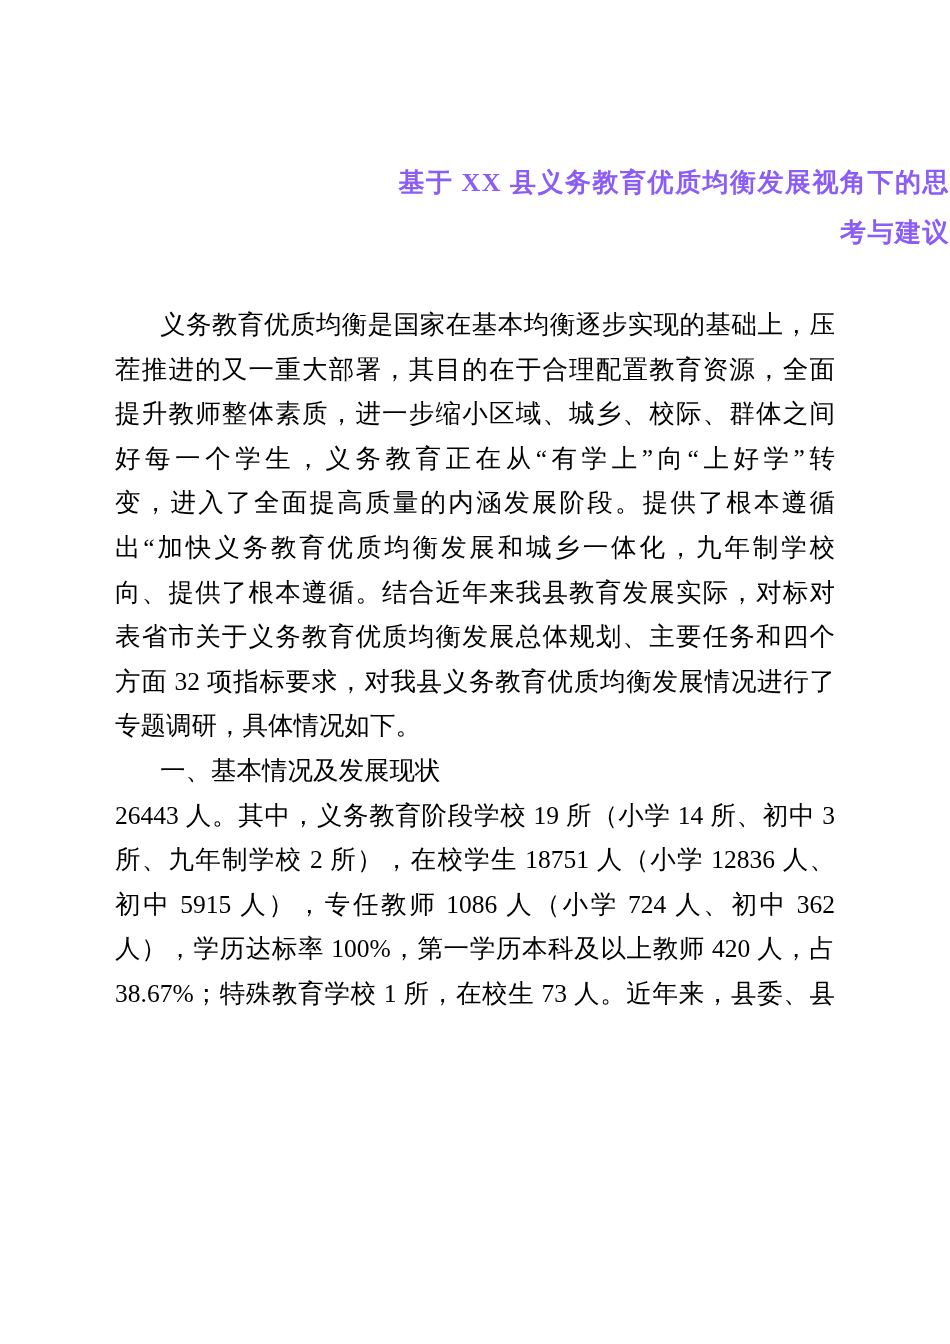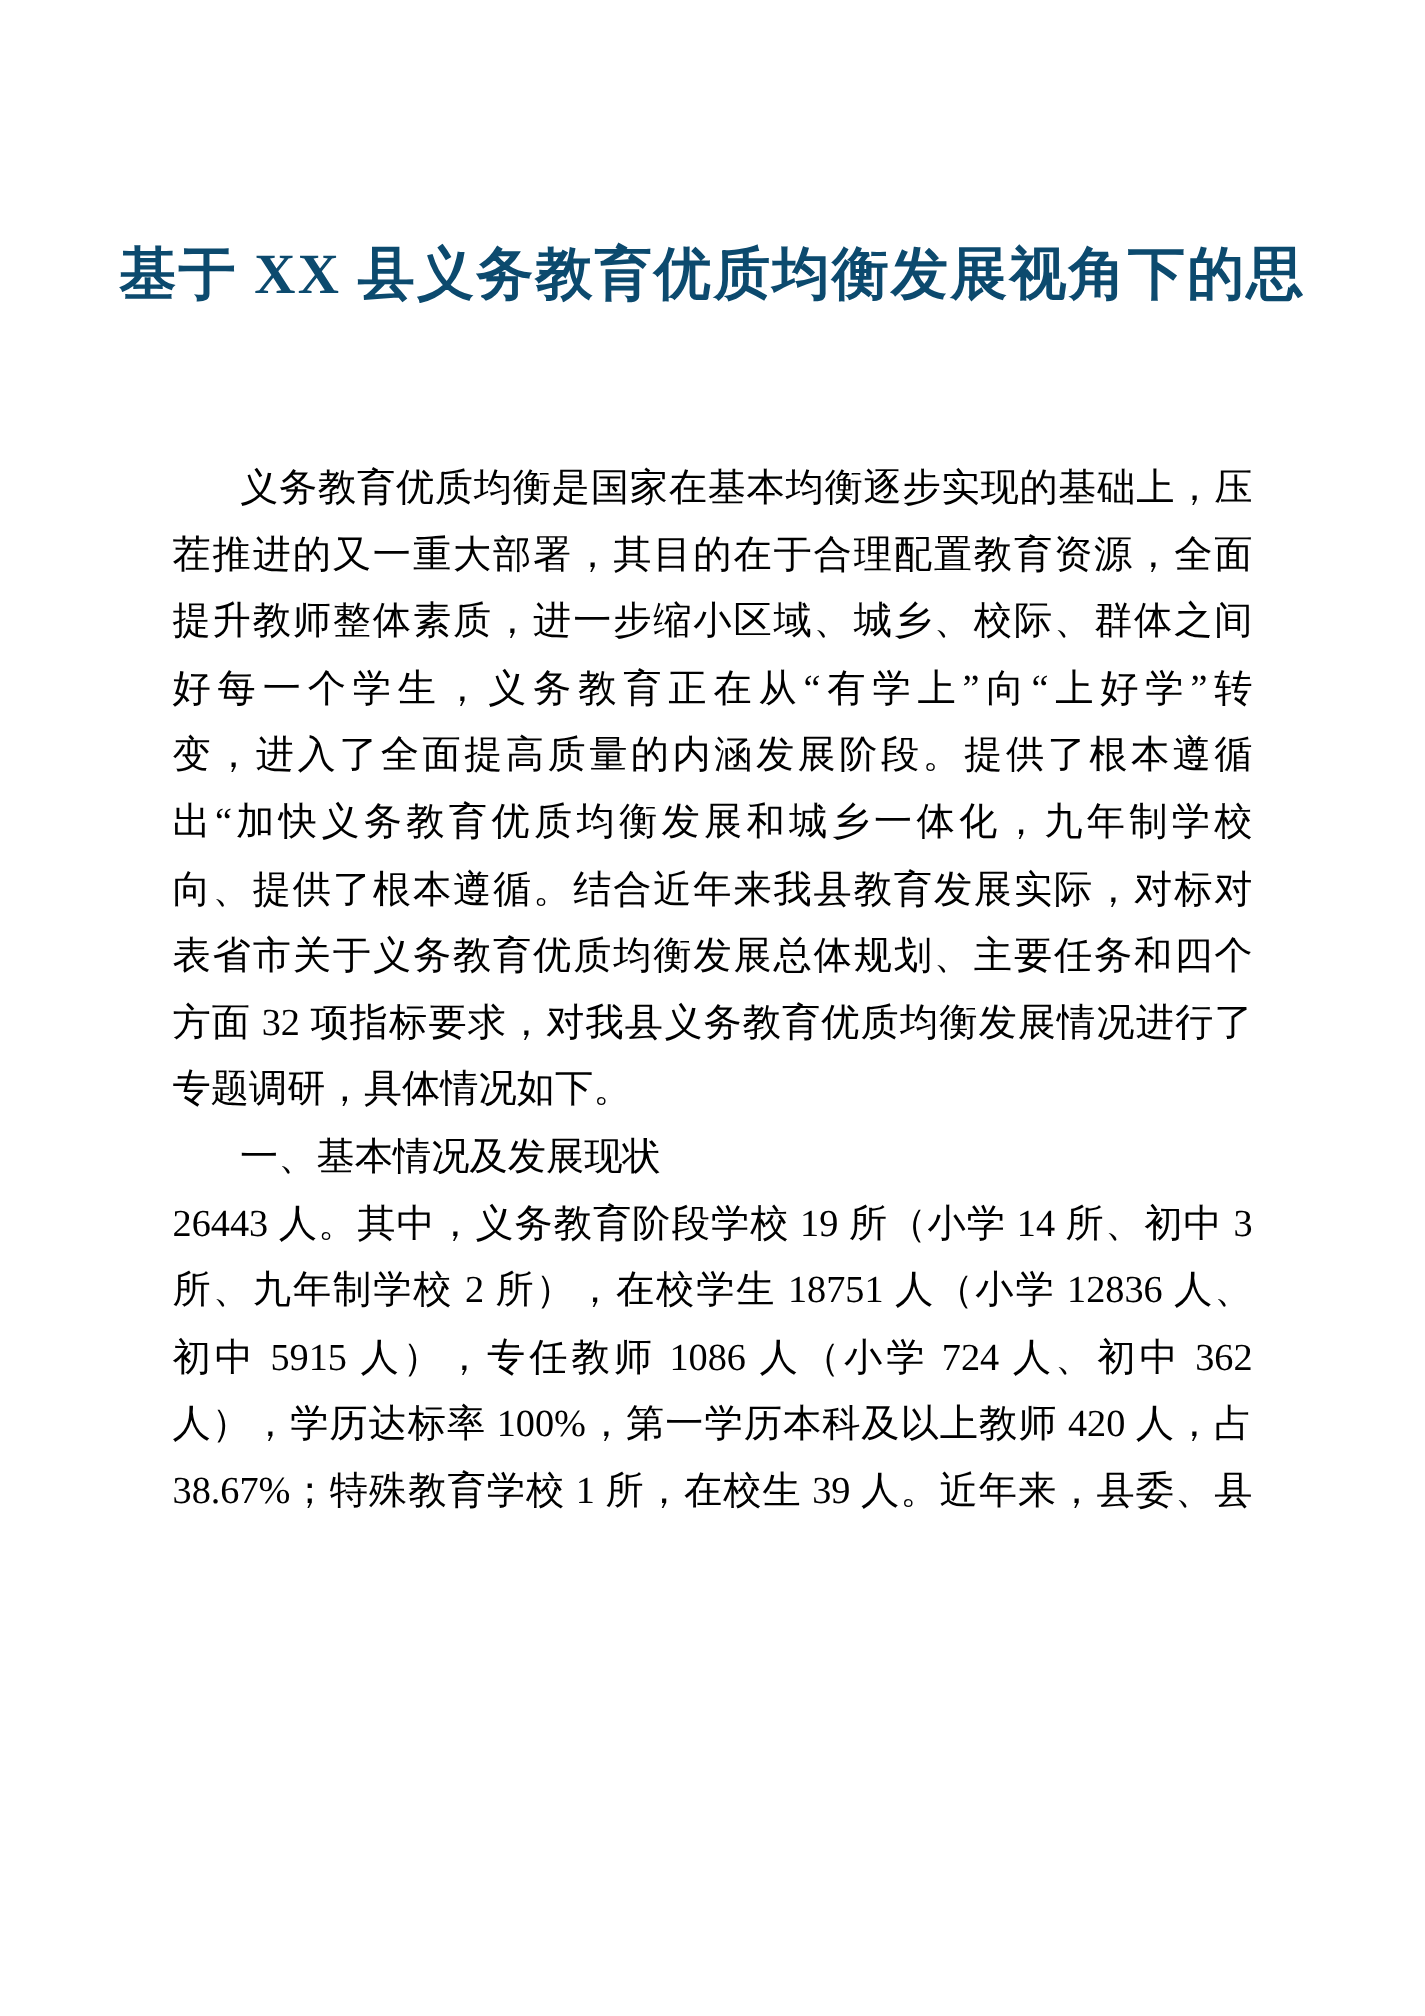--- a/index.html
+++ b/index.html
@@ -14,26 +14,26 @@
     background: #ffffff;
     color: #000000;
     overflow: hidden;
     font-family: "Liberation Serif", "DejaVu Serif", serif;
   }
   .doc-title {
     position: absolute;
     top: 158px;
     left: 0;
     right: 0;
-    text-align: center;
+    text-align: right;
     font-weight: 700;
-    font-size: 38px;
+    font-size: 26px;
     line-height: 50px;
     letter-spacing: 1.5px;
-    color: #0c4a6e;
+    color: #8b5cf6;
   }
   .doc-body {
     position: absolute;
     top: 303px;
     left: 115px;
     width: 720px;
     font-size: 25.5px;
     line-height: 44.6px;
     color: #000000;
     font-family: Liberation Serif, serif;
@@ -53,20 +53,21 @@
   .block.heading .line {
     font-weight: 400;
   }
 </style>
 </head>
 <body>
 
 <div class="page">
   <div class="doc-title">
     <div class="title-line">基于 XX 县义务教育优质均衡发展视角下的思</div>
+    <div class="title-line">考与建议</div>
   </div>
   <div class="doc-body" id="doc-body">
       <div class="block paragraph">
         <div class="line full indent">义务教育优质均衡是国家在基本均衡逐步实现的基础上，压</div>
         <div class="line full">茬推进的又一重大部署，其目的在于合理配置教育资源，全面</div>
         <div class="line full">提升教师整体素质，进一步缩小区域、城乡、校际、群体之间</div>
         <div class="line full">好每一个学生，义务教育正在从“有学上”向“上好学”转</div>
         <div class="line full">变，进入了全面提高质量的内涵发展阶段。提供了根本遵循</div>
         <div class="line full">出“加快义务教育优质均衡发展和城乡一体化，九年制学校</div>
         <div class="line full">向、提供了根本遵循。结合近年来我县教育发展实际，对标对</div>
@@ -75,16 +76,16 @@
         <div class="line">专题调研，具体情况如下。</div>
       </div>
       <div class="block heading">
         <div class="line indent">一、基本情况及发展现状</div>
       </div>
       <div class="block paragraph">
         <div class="line full">26443 人。其中，义务教育阶段学校 19 所（小学 14 所、初中 3</div>
         <div class="line full">所、九年制学校 2 所），在校学生 18751 人（小学 12836 人、</div>
         <div class="line full">初中 5915 人），专任教师 1086 人（小学 724 人、初中 362</div>
         <div class="line full">人），学历达标率 100%，第一学历本科及以上教师 420 人，占</div>
-        <div class="line full">38.67%；特殊教育学校 1 所，在校生 39 人。近年来，县委、县</div>
+        <div class="line full">38.67%；特殊教育学校 1 所，在校生 73 人。近年来，县委、县</div>
       </div>
     </div>
 </div>
 
 </body></html>

